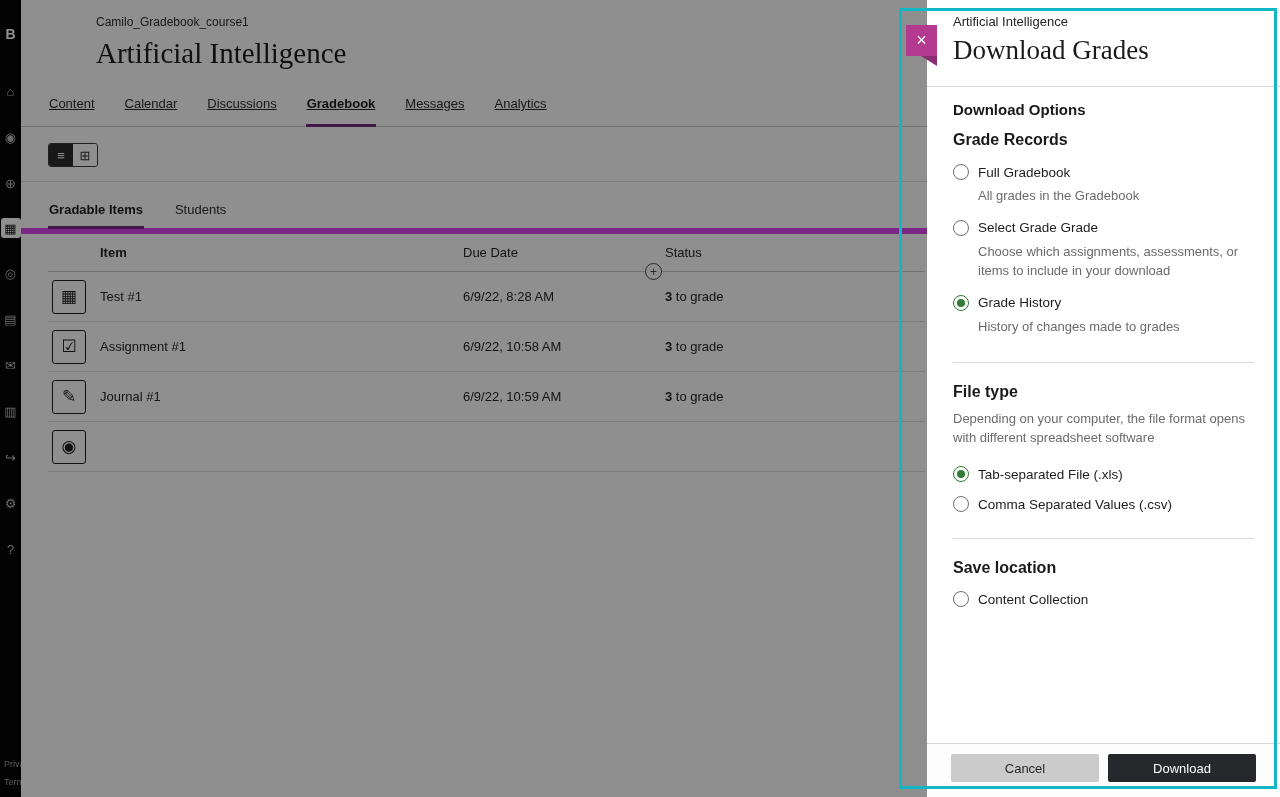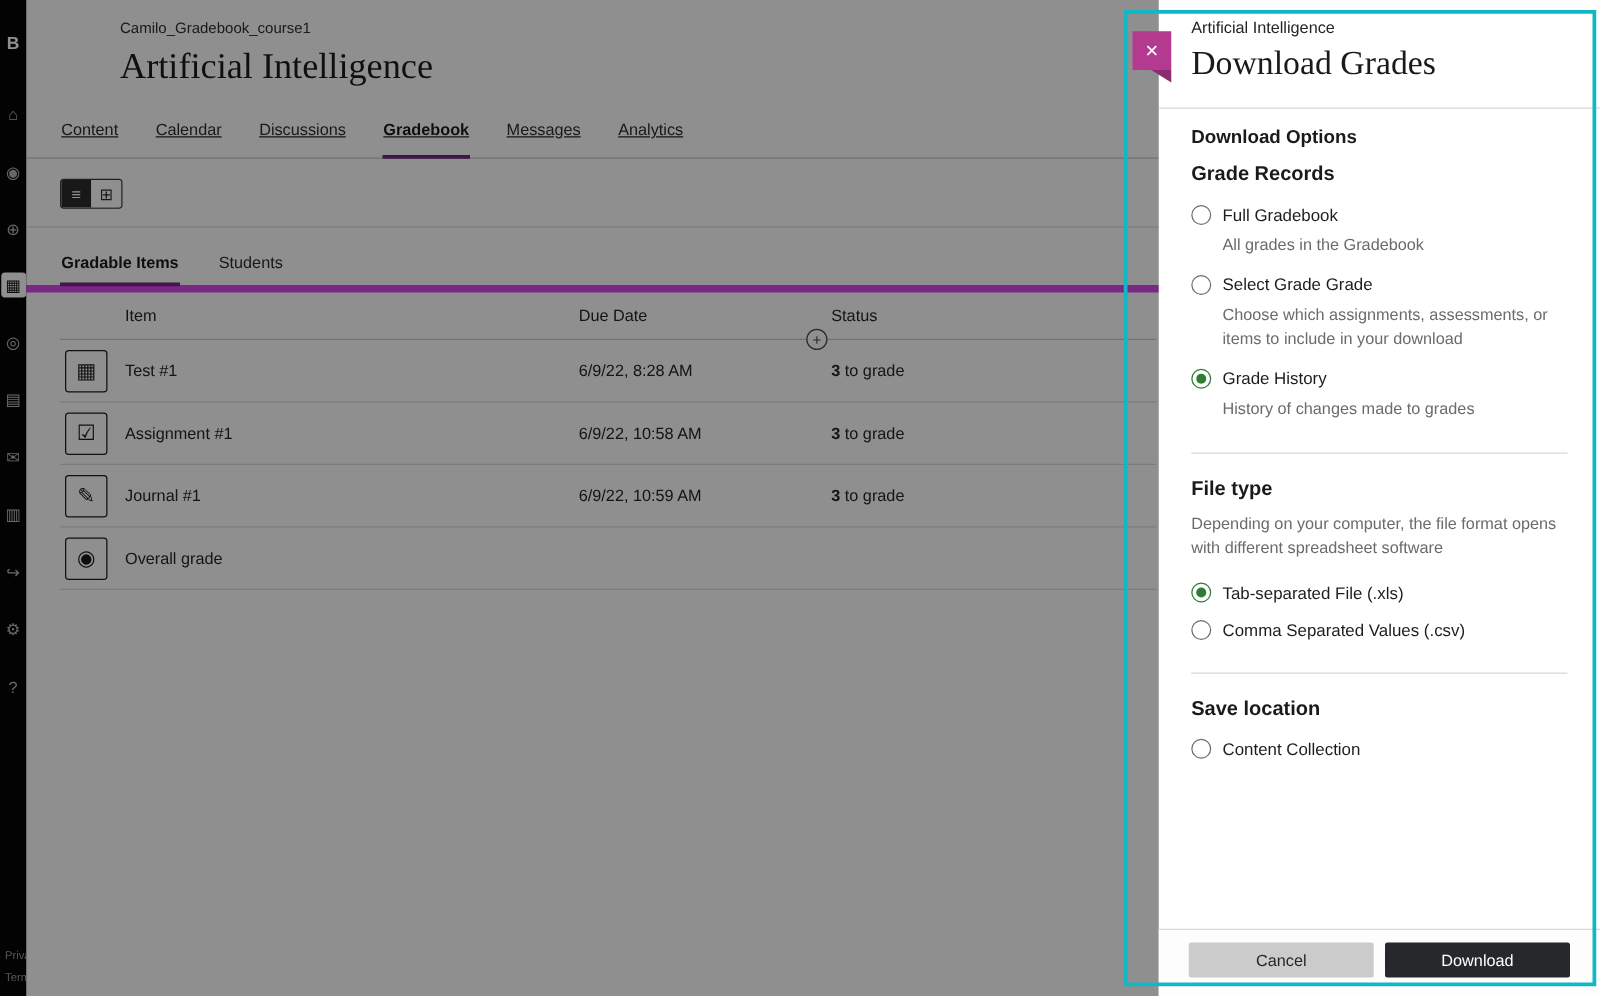--- a/index.html
+++ b/index.html
@@ -42,21 +42,21 @@
              background:#fff; color:#2e2e2e; font-size:13px; border:none; cursor:pointer; }
   .vtoggle.on { background:#2b2b2b; color:#fff; }
 
   .subtabs { display:flex; gap:30px; padding-left:27px; margin-top:20px; border-bottom:6px solid #d946ef;text-align:center; }
   .subtab { font-size:13px; color:#2e2e2e; padding:0 1px 9px; cursor:pointer; border-bottom:3px solid transparent; margin-bottom:-1px; }
   .subtab.on { font-weight:700; color:#1c1c1c; border-bottom-color: var(--accent-purple, #72297f); }
 
   .grade-table { position:relative; margin-left:27px; width:877px; }
   .thead, .trow { display:grid; grid-template-columns:52px 363px 202px 1fr; align-items:center; }
   .thead { height:38px; border-bottom:1px solid #c9c9c9; font-size:13px; color:#262626; }
-  .thead .col-item { grid-column:2; }
+  .thead .col-item { grid-column:2;font-weight:bold; }
   .trow { height:50px; border-bottom:1px solid #dcdcdc; cursor:pointer; }
   .row-icon {
     width:34px; height:34px; margin-left:4px; border:1.6px solid #1f1f1f; border-radius:3px;
     display:flex; align-items:center; justify-content:center; font-size:17px; color:#1a1a1a; background:#fff;
   }
   .cell { font-size:13px; color:#262626; }
   .cell.status b { font-weight:700; }
   .add-icon {
     position:absolute; left:597px; top:29px; width:17px; height:17px; border:1.2px solid #4a4a4a;
     border-radius:50%; background:#fff; display:flex; align-items:center; justify-content:center;
@@ -195,21 +195,20 @@
 
       <div class="trow">
         <span class="row-icon">✎</span>
         <span class="cell">Journal #1</span>
         <span class="cell">6/9/22, 10:59 AM</span>
         <span class="cell status"><b>3</b><span> to grade</span></span>
       </div>
 
       <div class="trow">
         <span class="row-icon">◉</span>
-        <span class="cell">Overall grade</span>
         <span class="cell"></span>
         <span class="cell status"><b></b><span></span></span>
       </div>
     </div>
   </main>
 
   <div class="overlay"></div>
 
   <section class="panel">
     <div class="panel-header">

